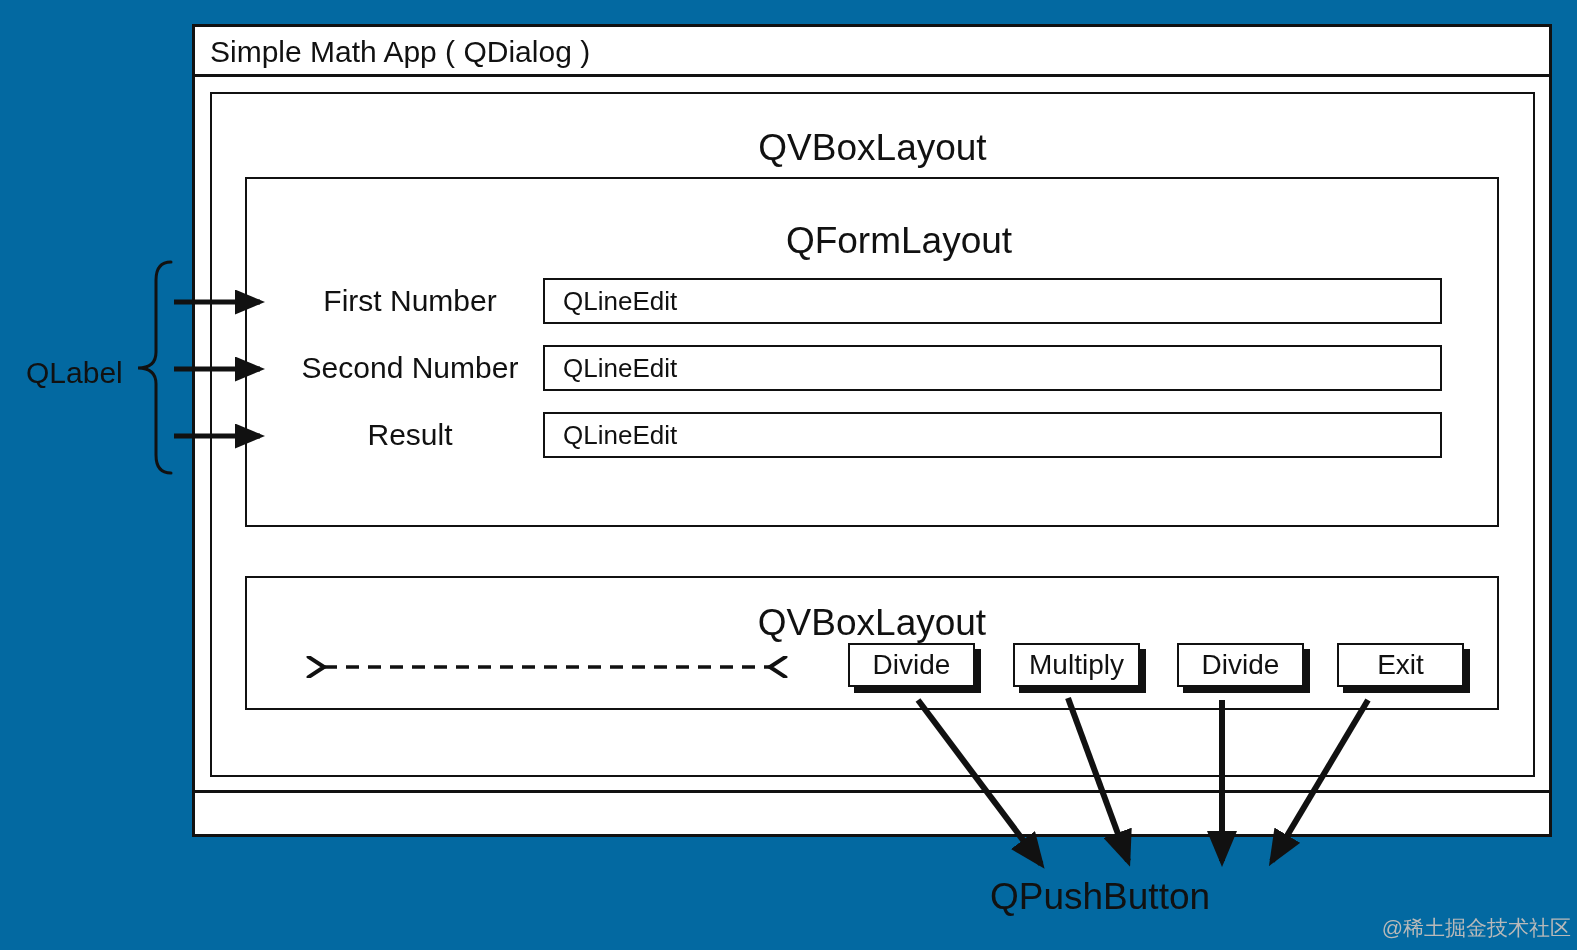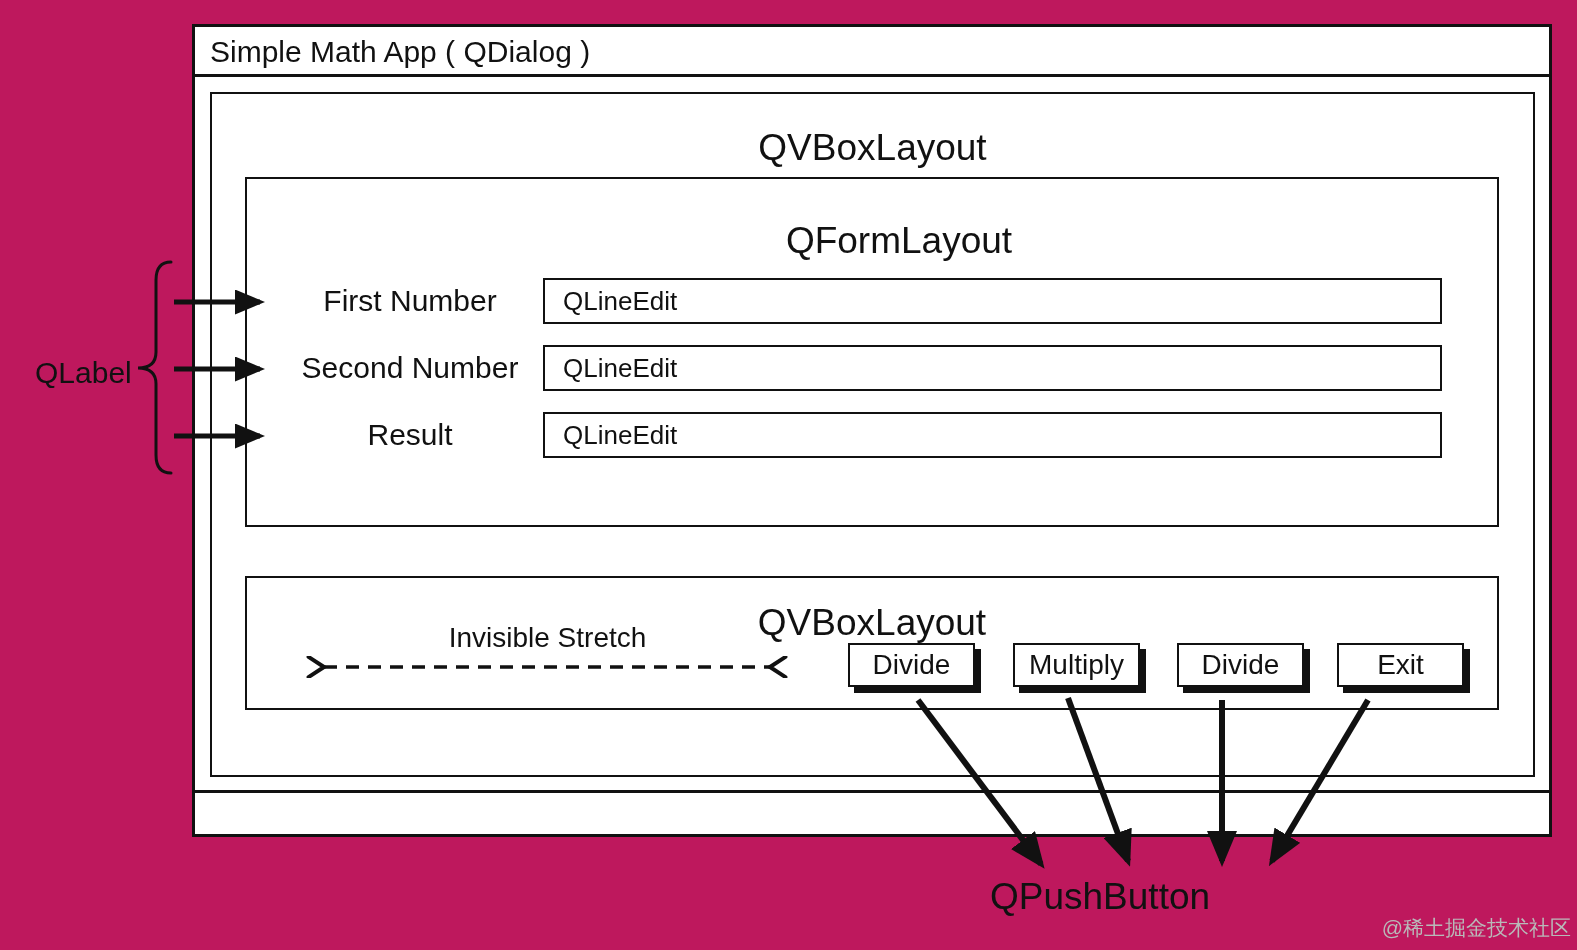--- a/index.html
+++ b/index.html
@@ -1,17 +1,17 @@
 <!DOCTYPE html>
 <html><head>
 <meta charset="utf-8">
 <style>
   html,body{margin:0;padding:0;background:#fff;}
   #canvas{
-    position:relative;width:1577px;height:950px;background:#be185d;overflow:hidden;
+    position:relative;width:1577px;height:950px;background:#0369a1;overflow:hidden;
     font-family:"Liberation Sans","DejaVu Sans",sans-serif;color:#111;
   }
   .abs{position:absolute;box-sizing:border-box;}
   
   .dialog-frame{left:192px;top:24px;width:1360px;height:813px;border:3px solid #111;background:#fff;}
   .title-bar{left:195px;top:27px;width:1354px;height:50px;border-bottom:3px solid #111;
     line-height:50px;padding-left:15px;font-size:30px;}
   
   .main-box{left:210px;top:92px;width:1325px;height:685px;border:2px solid #111;}
   .box-title{width:100%;text-align:center;font-size:37px;margin-top:17px;}
@@ -24,21 +24,21 @@
     line-height:42px;padding-left:18px;font-size:26px;}
   
   .buttons-box{left:245px;top:576px;width:1254px;height:134px;border:2px solid #111;}
   .buttons-box .box-title{padding-top:7px;}
   .stretch-label{left:318px;top:622px;width:459px;text-align:center;font-size:28px;}
   .push-btn{top:643px;width:127px;height:44px;border:2px solid #111;background:#fff;
     box-shadow:6px 6px 0 0 #111;font-size:28px;line-height:40px;text-align:center;cursor:pointer;}
   
   .bottom-strip-line{left:192px;top:790px;width:1360px;height:0;border-top:3px solid #111;}
   
-  .qlabel-text{left:26px;top:356px;font-size:30px;margin-left:9px;}
+  .qlabel-text{left:26px;top:356px;font-size:30px;}
   .qpushbutton-text{left:990px;top:876px;width:220px;text-align:right;font-size:37px;}
   .watermark{right:6px;top:914px;font-size:21px;color:#b9b9b9;}
   svg.overlay{position:absolute;left:0;top:0;width:1577px;height:950px;pointer-events:none;}
 </style>
 </head>
 <body>
 
 <div id="canvas">
 
   <div class="abs dialog-frame"></div>
@@ -59,21 +59,20 @@
 
   <div class="abs row-label" style="top:345px">Second Number</div>
   <div class="abs line-edit" style="top:345px">QLineEdit</div>
 
   <div class="abs row-label" style="top:412px">Result</div>
   <div class="abs line-edit" style="top:412px">QLineEdit</div>
 
   <div class="abs buttons-box">
     <div class="box-title">QVBoxLayout</div>
   </div>
-  <div class="abs stretch-label">Invisible Stretch</div>
 
   <div class="abs push-btn" style="left:848px">Divide</div>
   <div class="abs push-btn" style="left:1013px">Multiply</div>
   <div class="abs push-btn" style="left:1177px">Divide</div>
   <div class="abs push-btn" style="left:1337px">Exit</div>
 
   <div class="abs bottom-strip-line"></div>
 
   <div class="abs qlabel-text">QLabel</div>
   <div class="abs qpushbutton-text">QPushButton</div>

